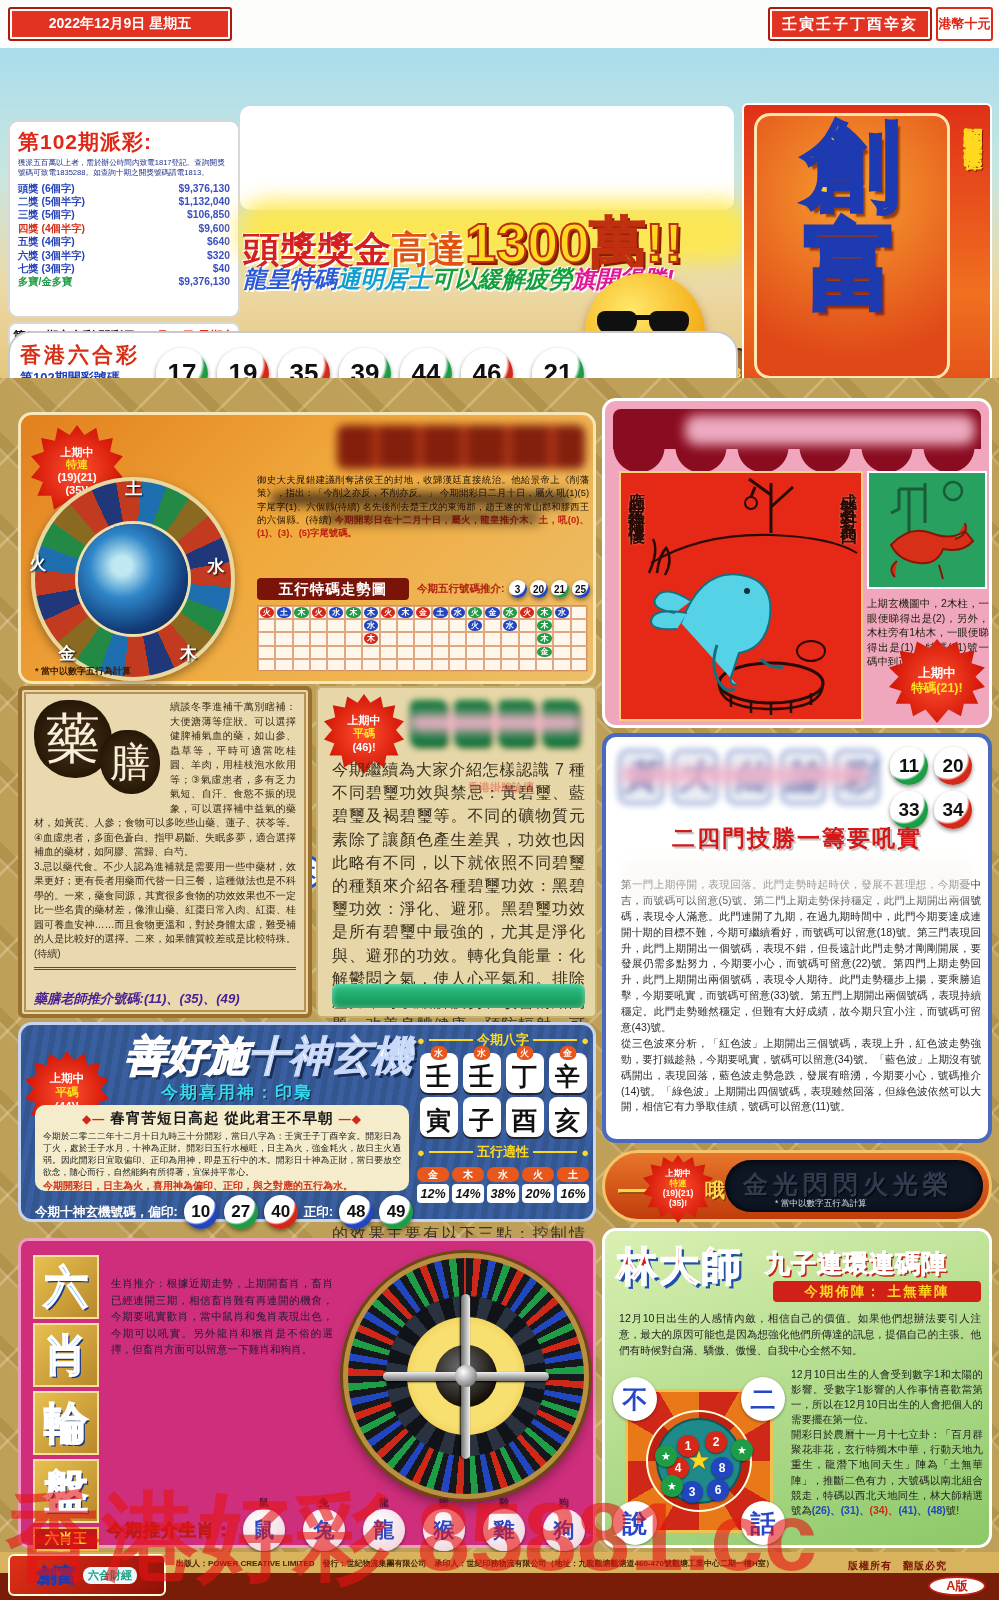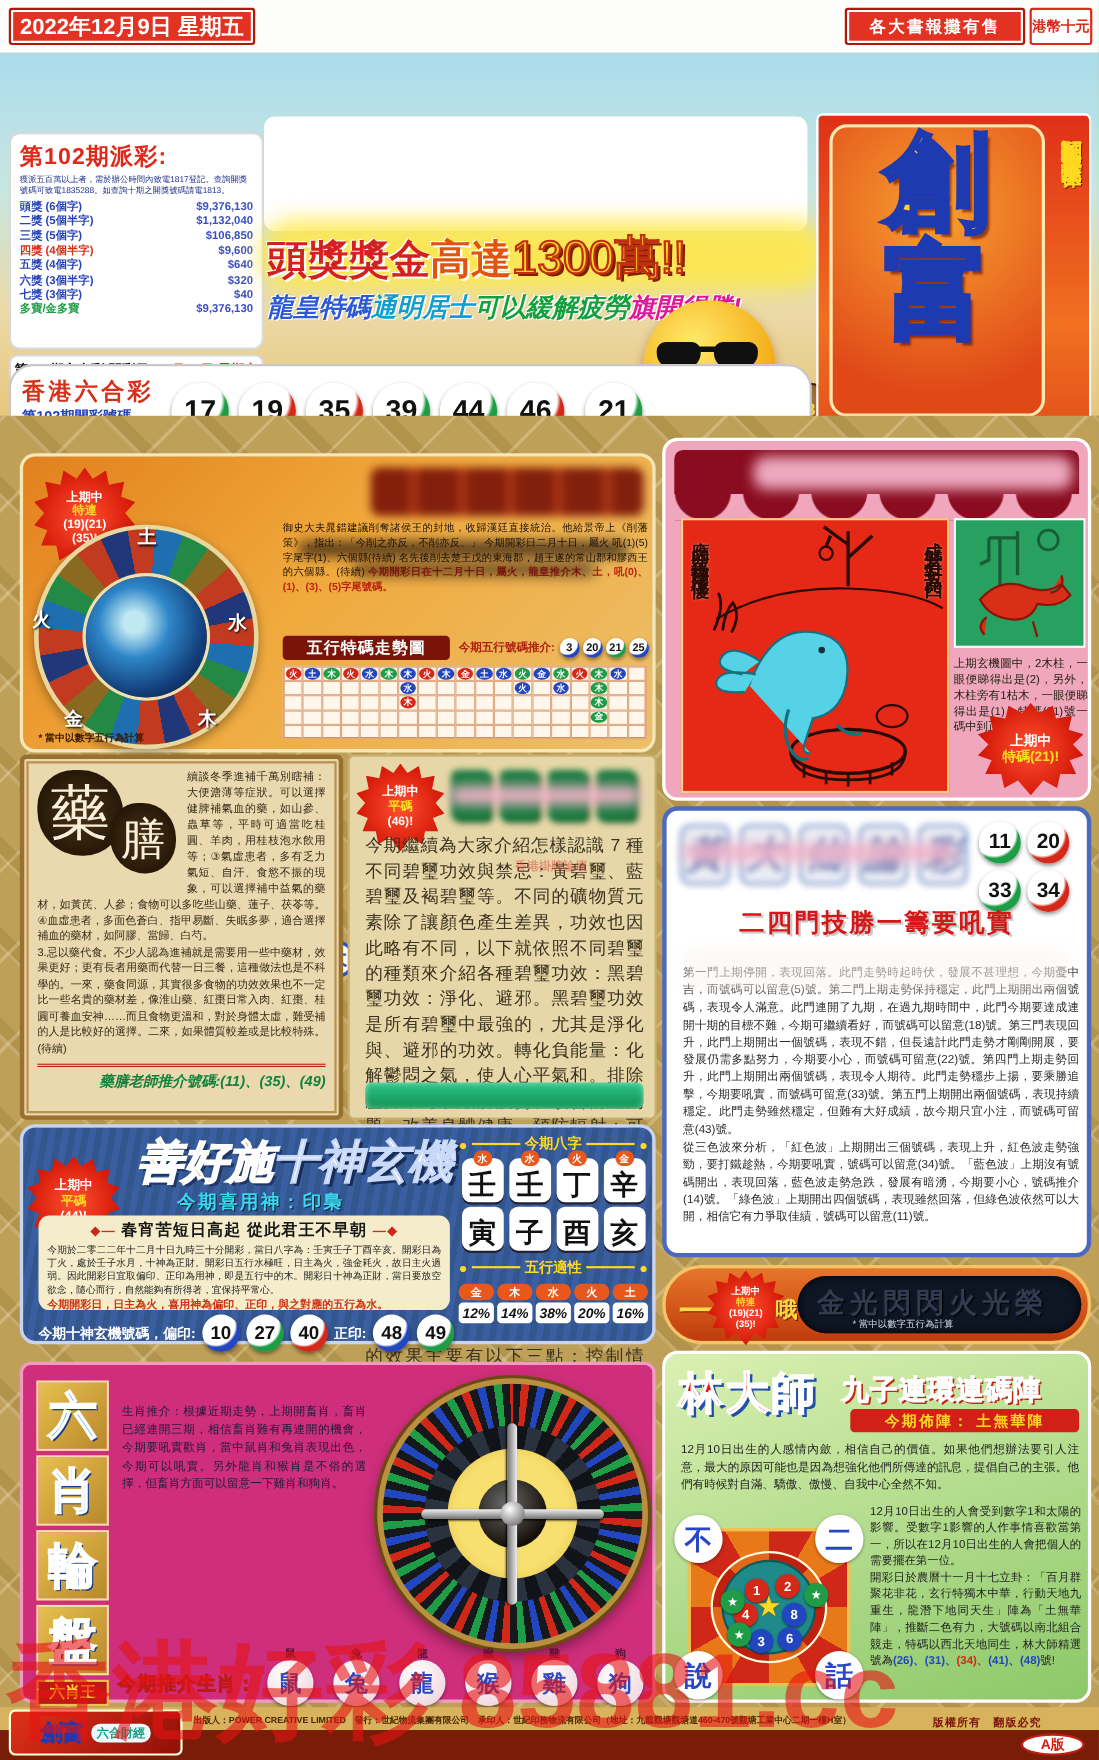--- a/index.html
+++ b/index.html
@@ -28,21 +28,21 @@
   .prow .pv{color:#3b4fc0;}
   .nextdraw{left:8px;top:274px;width:232px;height:28px;background:#fff;border:2px solid #d8d8d8;border-radius:8px;
     display:flex;align-items:center;justify-content:center;font-size:12.3px;font-weight:900;color:#111;}
   .nextdraw b{color:#e02818;margin-left:3px;}
 
   .banner1{left:243px;top:158px;width:505px;height:56px;white-space:nowrap;}
   .banner1::before{content:"";position:absolute;left:-6px;top:-6px;width:102%;height:64px;background:#ffe84a;filter:blur(10px);border-radius:30px;opacity:.9;}
   .banner1 span{position:relative;}
   .b1a{font-size:37px;font-weight:900;color:#d42020;text-shadow:2px 2px 0 #fff,-1px -1px 0 #fff;}
   .b1b{font-size:37px;font-weight:900;color:#e05410;text-shadow:2px 2px 0 #fff,-1px -1px 0 #fff;}
-  .b1c{font-size:42px;font-weight:400;color:#ffd820;-webkit-text-stroke:2px #c03010;text-shadow:3px 3px 0 #802000;margin-top:36px;}
+  .b1c{font-size:56px;font-weight:700;color:#ffd820;-webkit-text-stroke:2px #c03010;text-shadow:3px 3px 0 #802000;margin-top:36px;}
   .banner2{left:243px;top:215px;width:505px;font-size:23.5px;font-weight:900;font-style:italic;white-space:nowrap;}
   .banner2 span{text-shadow:1.5px 1.5px 0 #fff,-1px -1px 0 #fff;}
 
   .sun{left:585px;top:225px;width:120px;height:120px;border-radius:50%;
     background:radial-gradient(circle at 38% 32%,#ffe96a,#f5b21e 62%,#e07a10);box-shadow:0 4px 10px rgba(120,40,0,.4);}
   .sun .rays{position:absolute;left:-22px;top:-22px;width:164px;height:164px;border-radius:50%;
     background:repeating-conic-gradient(#e86a10 0 9deg,transparent 9deg 24deg);opacity:.85;z-index:-1;}
   .shade{position:absolute;top:38px;left:12px;width:96px;height:26px;}
   .shade i{position:absolute;width:40px;height:24px;background:#101010;border-radius:8px 8px 14px 14px;}
   .shade i:nth-child(2){left:52px;}
@@ -123,21 +123,21 @@
   .coup{position:absolute;writing-mode:vertical-rl;font-size:17px;font-weight:900;color:#2a0a04;letter-spacing:6px;text-shadow:0 0 2px rgba(255,220,180,.6);}
   .ginset{position:absolute;left:262px;top:70px;width:120px;height:118px;background:#28a060;border:2px solid #fff;}
   .rcap{position:absolute;left:262px;top:196px;width:122px;font-size:10.4px;line-height:1.4;color:#221;text-align:justify;}
 
   
   .yao{left:18px;top:686px;width:294px;height:332px;background:#ead9ae;border:4px solid #9a7030;border-radius:6px;
     box-shadow:inset 0 0 0 2px #e8d8a8, inset 0 0 0 4px #b89050;padding:10px 12px 8px;}
   .yao .logo{float:left;width:128px;height:104px;position:relative;margin:0 8px 2px 0;}
   .ychar{position:absolute;display:flex;align-items:center;justify-content:center;color:#f8f0dc;background:radial-gradient(circle,#4a3418,#241606 75%);border-radius:42% 50% 46% 52%;}
   .ybody{font-size:10px;line-height:1.45;color:#332a18;text-align:justify;}
-  .yfoot{margin-top:6px;border-top:3px double #c02010;padding-top:4px;font-size:13.2px;font-weight:900;color:#15803d;font-style:italic;text-align:right;}
+  .yfoot{margin-top:6px;border-top:3px double #c02010;padding-top:20px;font-size:13.2px;font-weight:900;color:#4c1d95;font-style:italic;}
 
   
   .bixi{left:316px;top:686px;width:281px;height:332px;background:#e7d7a8;border:2px solid #c8b070;border-radius:6px;}
   .greenblocks{position:absolute;left:92px;top:12px;display:flex;gap:8px;filter:blur(3px);}
   .greenblocks i{width:36px;height:46px;background:#167a3e;border-radius:6px;box-shadow:2px 2px 0 #0a4a22;}
   .bxbody{position:absolute;left:14px;top:70px;width:253px;font-size:16px;line-height:1.45;color:#3a3220;text-align:justify;}
   .bxmark{position:absolute;left:150px;top:92px;font-size:11px;color:rgba(220,20,20,.65);font-weight:700;}
   .bxbar{position:absolute;left:14px;top:296px;width:253px;height:24px;border-radius:6px;background:linear-gradient(#2ec488,#0f9050);box-shadow:inset 0 0 6px rgba(255,255,255,.5);}
 
   
@@ -241,25 +241,25 @@
   .frights{position:absolute;left:848px;top:7px;font-size:10px;font-weight:900;color:#7a1408;letter-spacing:1px;}
   .fedition{position:absolute;left:928px;top:24px;width:58px;height:20px;background:#fff;border:2px solid #c02010;border-radius:50%;
     display:flex;align-items:center;justify-content:center;font-size:12.6px;font-weight:900;color:#d02010;}
 </style>
 </head>
 <body>
 
 <div class="page">
 
   <div class="abs topbar">
-    <div class="abs redbox" style="left:8px;top:7px;width:224px;height:34px;font-size:20px;">
+    <div class="abs redbox" style="left:8px;top:7px;width:224px;height:34px;font-size:14px;">
         <span>2022年12月9日  星期五</span>
       </div>
     <div class="abs redbox" style="left:768px;top:7px;width:164px;height:34px;font-size:15px;letter-spacing:2px;">
-        <span>各大書報攤有售</span>
+        <span>壬寅壬子丁酉辛亥</span>
       </div>
     <div class="abs redbox" style="left:936px;top:7px;width:57px;height:34px;font-size:13px;background:#fff;color:#e02818;border-color:#e02818;">
         <span>港幣十元</span>
       </div>
   </div>
 
   <div class="abs header">
     <div class="abs whiteblob"></div>
 
     <div class="abs payout" style="position:absolute;">

